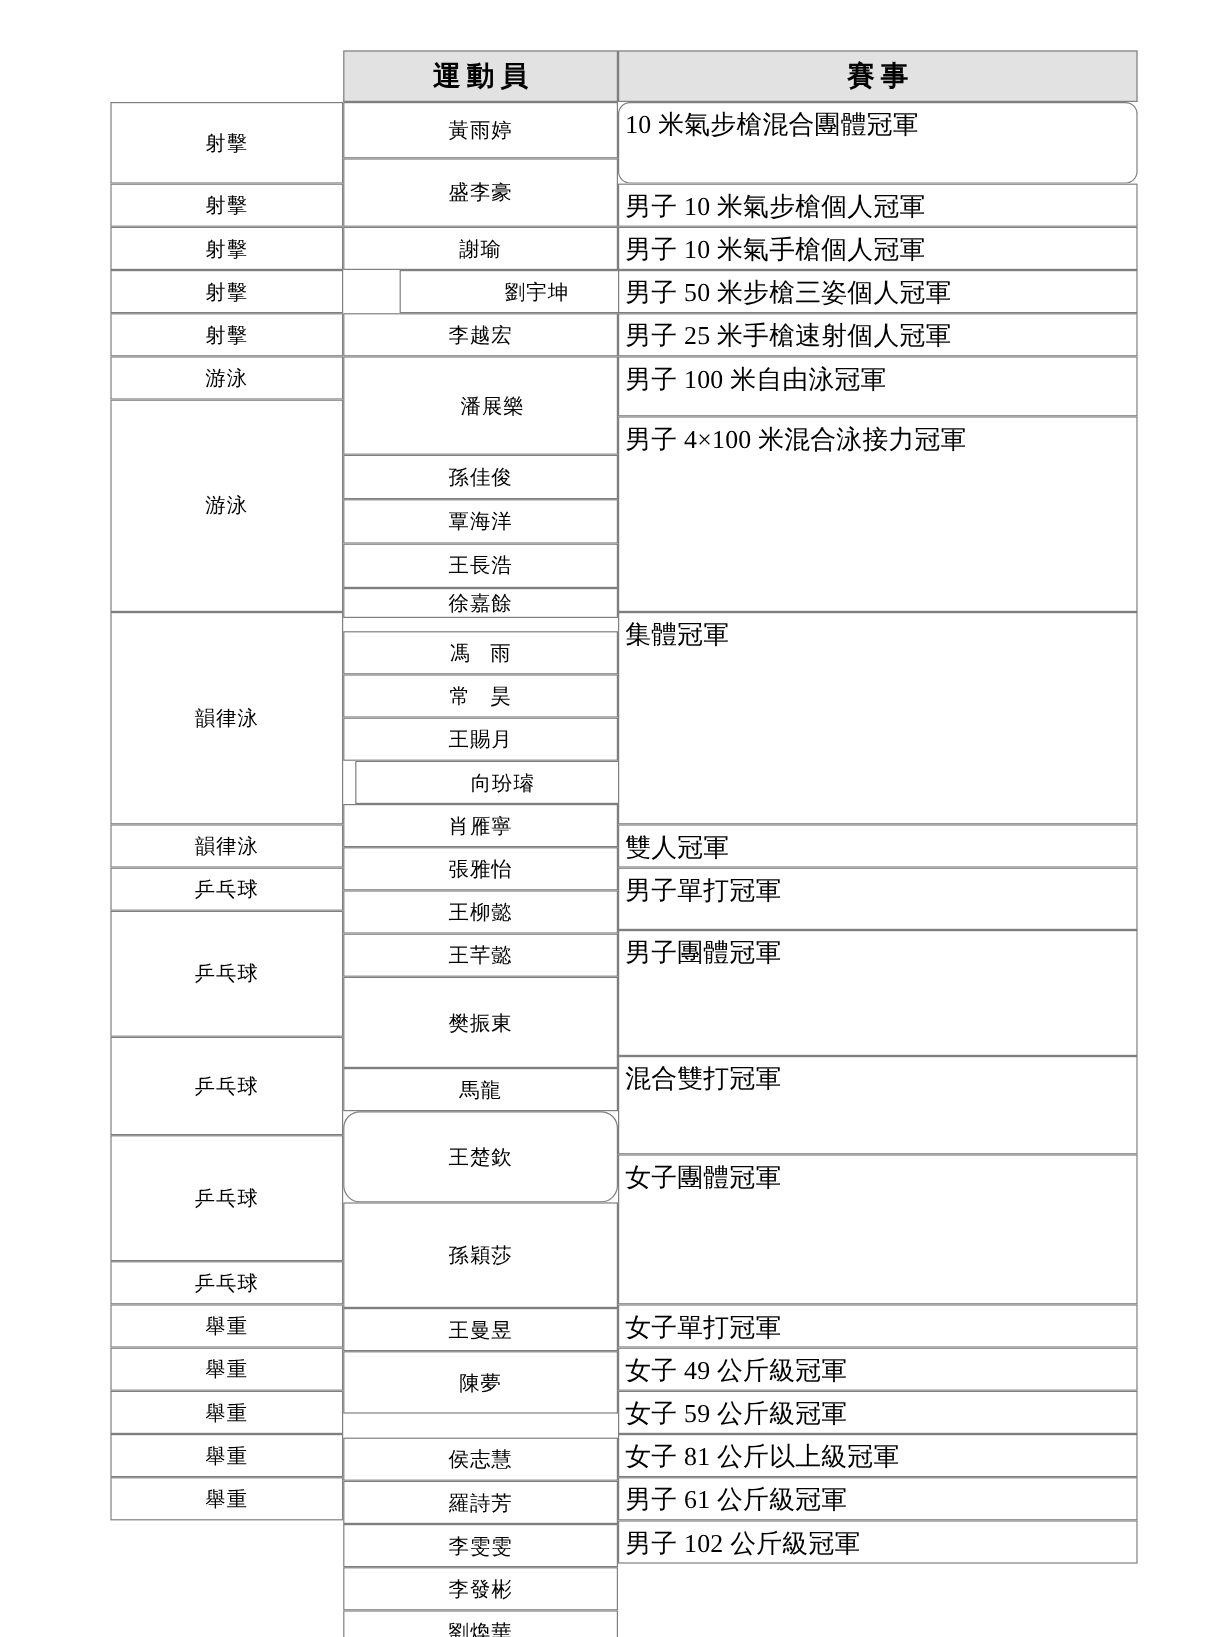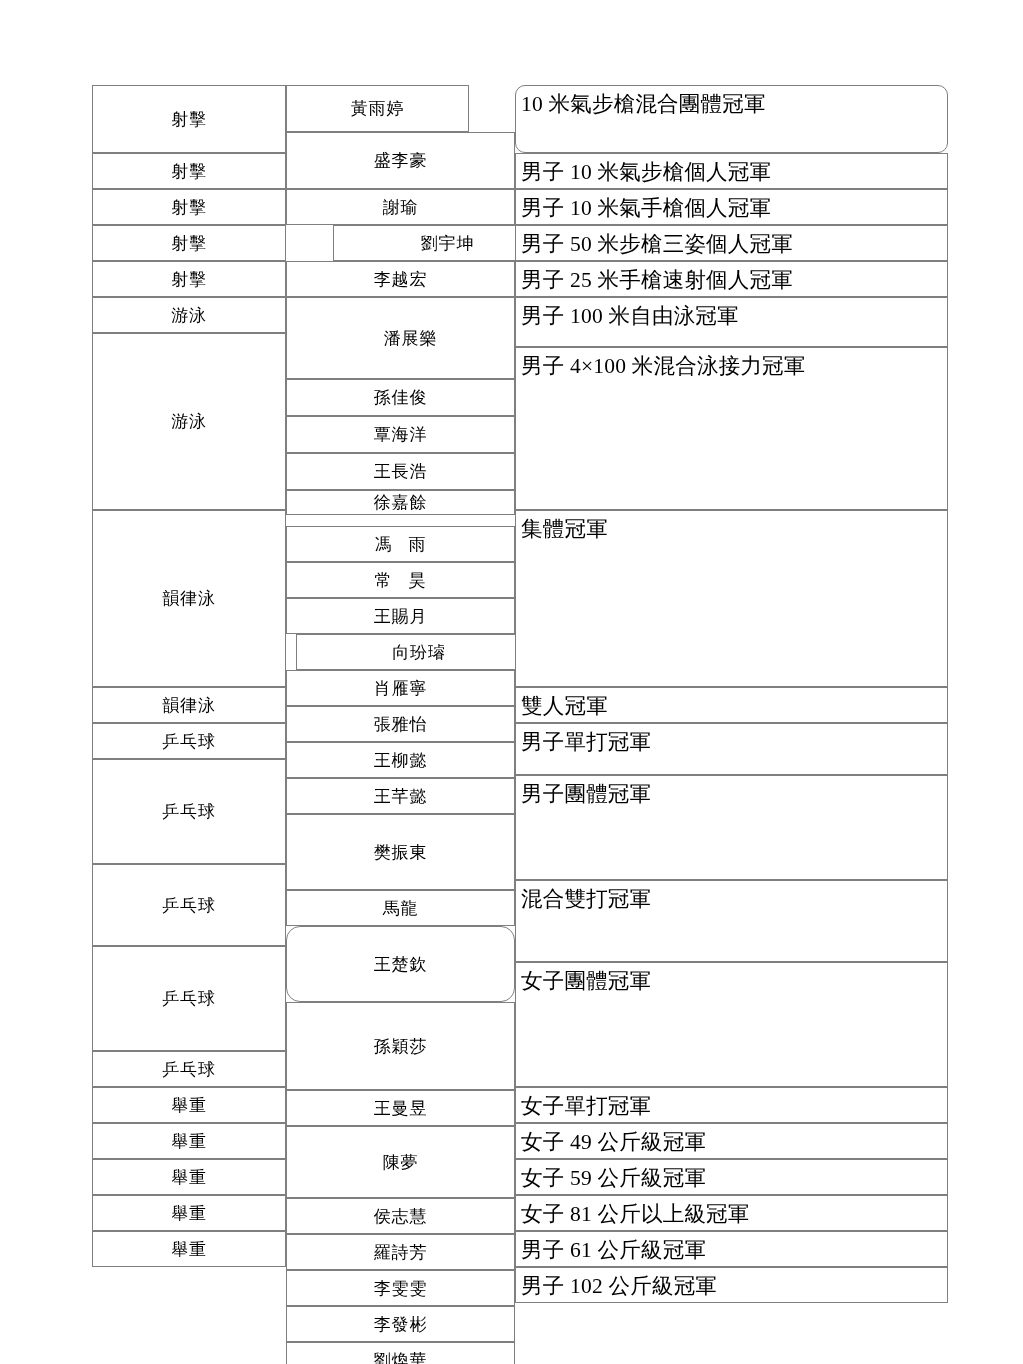--- a/index.html
+++ b/index.html
@@ -56,20 +56,22 @@
 
   
   .wide { letter-spacing: 0.05em; }
   .wide .gap { display: inline-block; width: 0.95em; }
 </style>
 </head>
 <body>
 
 <div id="table-root">
 
+  <div class="cell hdr" id="h1" style="left: 194px; width: 229px; top: 0px; height: 43px;">運動員</div>
+  <div class="cell hdr" id="h2" style="left: 423px; width: 433px; top: 0px; height: 43px;">賽事</div>
 
   <div id="sport-col">
       <div class="cell ctr" style="left: 0px; width: 194px; top: 43px; height: 68px;">
         <span>射擊</span>
       </div>
       <div class="cell ctr" style="left: 0px; width: 194px; top: 111px; height: 36px;">
         <span>射擊</span>
       </div>
       <div class="cell ctr" style="left: 0px; width: 194px; top: 147px; height: 36px;">
         <span>射擊</span>
@@ -117,21 +119,21 @@
         <span>舉重</span>
       </div>
       <div class="cell ctr" style="left: 0px; width: 194px; top: 1153px; height: 36px;">
         <span>舉重</span>
       </div>
       <div class="cell ctr" style="left: 0px; width: 194px; top: 1189px; height: 36px;">
         <span>舉重</span>
       </div>
     </div>
   <div id="athlete-col">
-      <div class="cell ctr" style="left: 194px; width: 183px; top: 43px; height: 47px;">
+      <div class="cell ctr" style="left: 194px; width: 229px; top: 43px; height: 47px;">
         <span>黃雨婷</span>
       </div>
       <div class="cell ctr" style="left: 194px; width: 229px; top: 90px; height: 57px;">
         <span>盛李豪</span>
       </div>
       <div class="cell ctr" style="left: 194px; width: 229px; top: 147px; height: 36px;">
         <span>謝瑜</span>
       </div>
       <div class="cell ctr" style="left: 194px; width: 229px; top: 183px; height: 36px; margin-left: 47px;">
         <span>劉宇坤</span>
@@ -186,21 +188,21 @@
       </div>
       <div class="cell ctr" style="left: 194px; width: 229px; top: 884px; height: 76px; border-radius: 14px;">
         <span>王楚欽</span>
       </div>
       <div class="cell ctr" style="left: 194px; width: 229px; top: 960px; height: 88px;">
         <span>孫穎莎</span>
       </div>
       <div class="cell ctr" style="left: 194px; width: 229px; top: 1048px; height: 36px;">
         <span>王曼昱</span>
       </div>
-      <div class="cell ctr" style="left: 194px; width: 229px; top: 1084px; height: 72px;">
+      <div class="cell ctr" style="left: 194px; width: 229px; top: 1084px; height: 52px;">
         <span>陳夢</span>
       </div>
       <div class="cell ctr" style="left: 194px; width: 229px; top: 1156px; height: 36px;">
         <span>侯志慧</span>
       </div>
       <div class="cell ctr" style="left: 194px; width: 229px; top: 1192px; height: 36px;">
         <span>羅詩芳</span>
       </div>
       <div class="cell ctr" style="left: 194px; width: 229px; top: 1228px; height: 36px;">
         <span>李雯雯</span>

